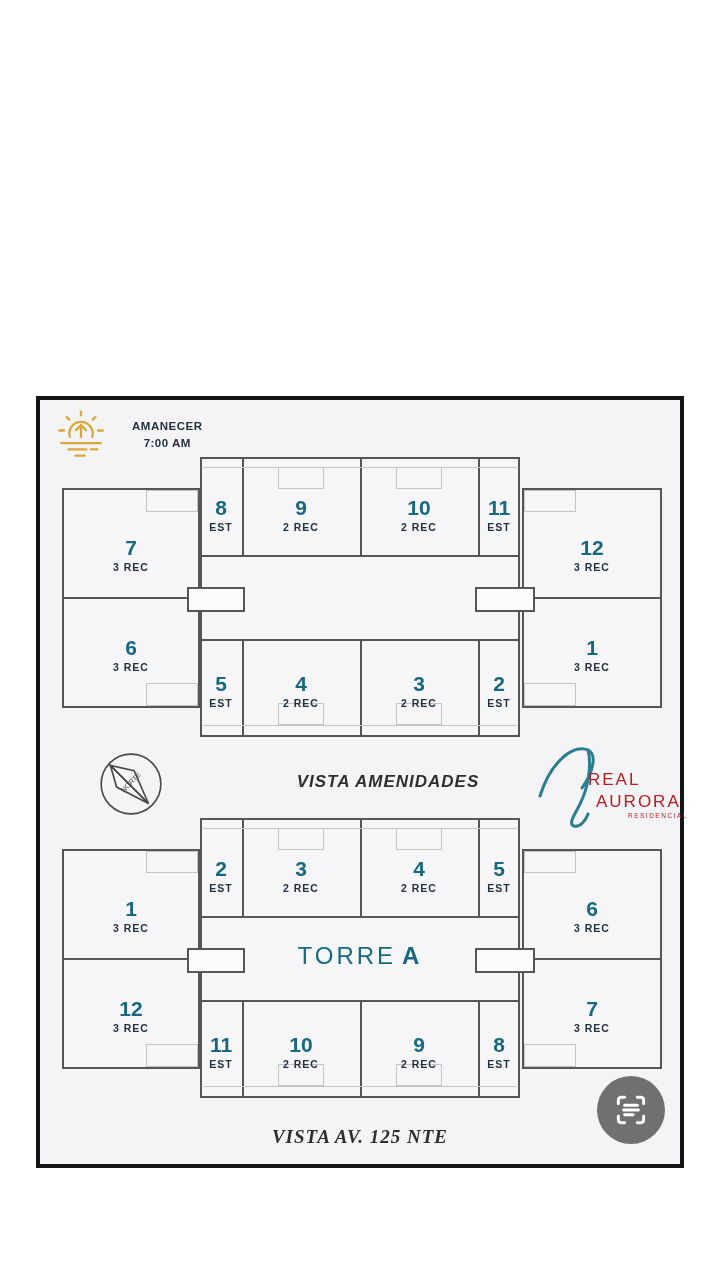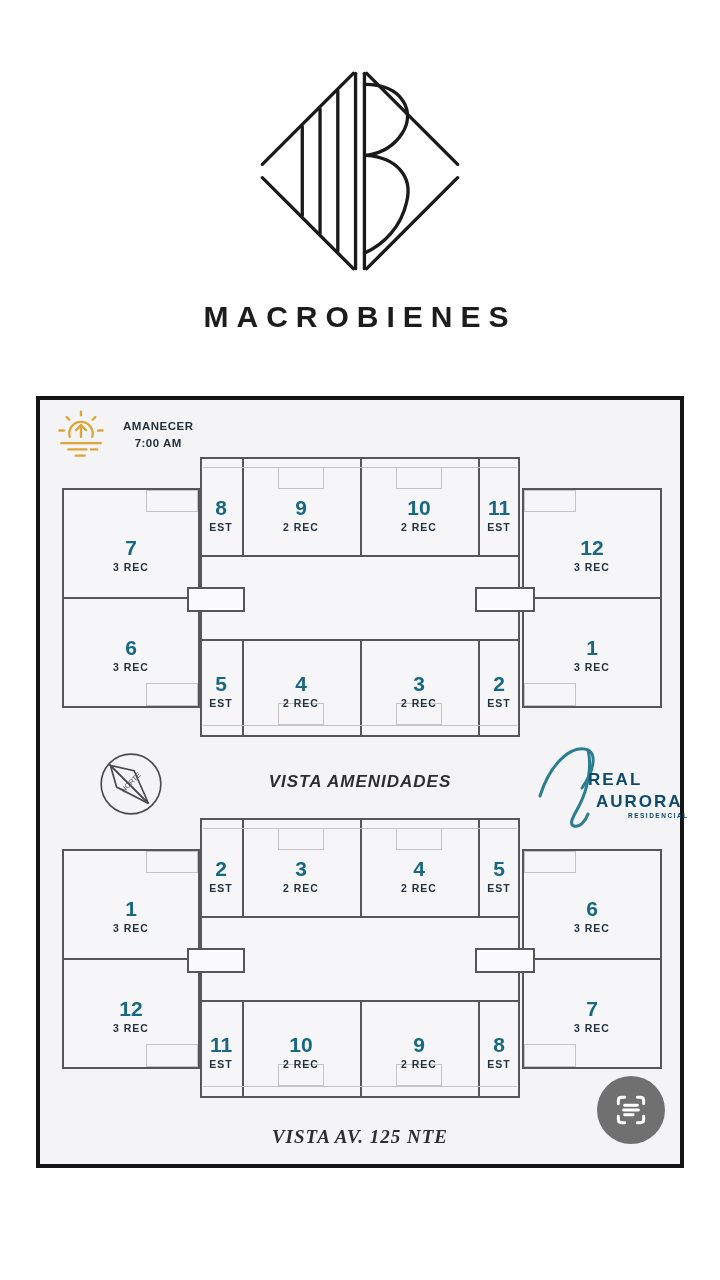--- a/index.html
+++ b/index.html
@@ -10,23 +10,23 @@
   .brand{position:absolute;left:0;top:60px;width:720px;text-align:center;}
   .brand svg{display:block;margin:0 auto;}
   .brand-name{margin-top:18px;font-size:30px;font-weight:600;letter-spacing:8px;color:#1c1c1c;}
 
   
   .plan{position:absolute;left:36px;top:396px;width:648px;height:772px;
         border:4px solid #151515;box-sizing:border-box;background:#f4f4f6;}
   .vista{position:absolute;left:0;width:640px;text-align:center;font-style:italic;
          font-weight:bold;color:#2e2e2e;}
   .vista.big{font-size:19px;letter-spacing:1px;}
-  .vista.mid{font-size:17px;letter-spacing:1px;}
-
-  .sun-note{position:absolute;display:flex;align-items:center;gap:15px;}
+  .vista.mid{font-size:17px;letter-spacing:1px;margin-left:28px;}
+
+  .sun-note{position:absolute;display:flex;align-items:center;gap:24px;}
   .sun-note .txt{font-size:11.5px;font-weight:bold;color:#22303e;letter-spacing:0.5px;
                  text-align:center;line-height:1.45;}
 
   
   .tower{position:absolute;left:0;width:640px;height:280px;}
   .block{position:absolute;left:160px;top:0;width:320px;height:280px;
          border:2px solid #565656;box-sizing:border-box;background:#f6f6f8;}
   .wing{position:absolute;top:31px;width:138px;height:220px;
         border:2px solid #565656;box-sizing:border-box;background:#f6f6f8;}
   .wall-h{position:absolute;height:2px;background:#565656;}
@@ -36,53 +36,35 @@
   .connector{position:absolute;top:130px;height:25px;background:#fbfbfd;
              border:2px solid #565656;box-sizing:border-box;z-index:6;}
   .tower-name{position:absolute;left:160px;top:124px;width:320px;text-align:center;
               font-size:24px;letter-spacing:3px;color:#176880;font-weight:500;}
   .tower-name b{font-weight:800;margin-left:6px;}
   .unit{position:absolute;transform:translate(-50%,-50%);text-align:center;z-index:4;line-height:1;}
   .unit .num{font-size:21px;font-weight:800;color:#176880;}
   .unit .typ{margin-top:4px;font-size:10.5px;font-weight:bold;color:#243240;letter-spacing:1px;}
 
   
-  .aurora{position:absolute;color:#0c4a6e;font-weight:bold;}
+  .aurora{position:absolute;color:#b91c1c;}
   .aurora .l1{position:absolute;left:56px;top:30px;font-size:17px;letter-spacing:2px;}
   .aurora .l2{position:absolute;left:64px;top:52px;font-size:17px;letter-spacing:2px;}
   .aurora .l3{position:absolute;left:96px;top:72px;font-size:6.5px;letter-spacing:1.5px;}
 
   
   .scan-btn{position:absolute;left:597px;top:1076px;width:68px;height:68px;border-radius:50%;
             background:rgba(100,100,100,0.92);display:flex;align-items:center;justify-content:center;
             cursor:pointer;z-index:20;}
 </style>
 </head>
 <body>
 
 <div class="page">
 
-  <div class="brand">
-    <svg width="222" height="222" viewBox="0 0 200 200">
-      <g stroke="#1a1a1a" stroke-width="3" fill="none" stroke-linecap="round">
-        <path d="M12,94 L94,12"></path>
-          <path d="M106,12 L188,94"></path>
-        <path d="M12,106 L94,188"></path>
-          <path d="M106,188 L188,106"></path>
-        <line x1="96" y1="12" x2="96" y2="188"></line>
-        <line x1="104" y1="12" x2="104" y2="188"></line>
-        <line x1="80" y1="28" x2="80" y2="172"></line>
-        <line x1="64" y1="44" x2="64" y2="156"></line>
-        <line x1="48" y1="60" x2="48" y2="140"></line>
-        <path d="M104,22 C140,22 150,48 138,66 C131,77 119,84 106,86"></path>
-        <path d="M106,86 C132,88 148,104 142,128 C137,150 122,166 104,174"></path>
-      </g>
-    </svg>
-    <div class="brand-name">MACROBIENES</div>
-  </div>
 
   <div class="plan">
 
 
     <div class="sun-note" style="left:14px;top:6px;">
       <svg width="54" height="58" viewBox="0 0 60 64">
         <g stroke="#dda63a" stroke-width="2.6" fill="none" stroke-linecap="round">
           <path d="M17.5,34 A13 13 0 1 1 42.5,34"></path>
           <line x1="30" y1="34" x2="30" y2="21"></line>
           <path d="M24.5,26.5 L30,21 L35.5,26.5"></path>
@@ -226,20 +208,23 @@
       <div class="wall-v" style="left:438px;top:182px;height:98px;"></div>
       <div class="lite-h" style="left:163px;top:10px;width:314px;"></div>
       <div class="lite-h" style="left:163px;top:268px;width:314px;"></div>
       <div class="notch" style="left:238px;top:10px;width:46px;height:22px;"></div>
       <div class="notch" style="left:356px;top:10px;width:46px;height:22px;"></div>
       <div class="notch" style="left:238px;top:246px;width:46px;height:22px;"></div>
       <div class="notch" style="left:356px;top:246px;width:46px;height:22px;"></div>
       <div class="connector" style="left:147px;width:58px;"></div>
       <div class="connector" style="left:435px;width:60px;"></div>
 
+      <div class="tower-name">
+        <span>TORRE</span><b>A</b>
+      </div>
 
       <div class="unit" style="left:181px;top:58px;">
         <div class="num">2</div>
         <div class="typ">EST</div>
       </div>
       <div class="unit" style="left:261px;top:58px;">
         <div class="num">3</div>
         <div class="typ">2 REC</div>
       </div>
       <div class="unit" style="left:379px;top:58px;">

